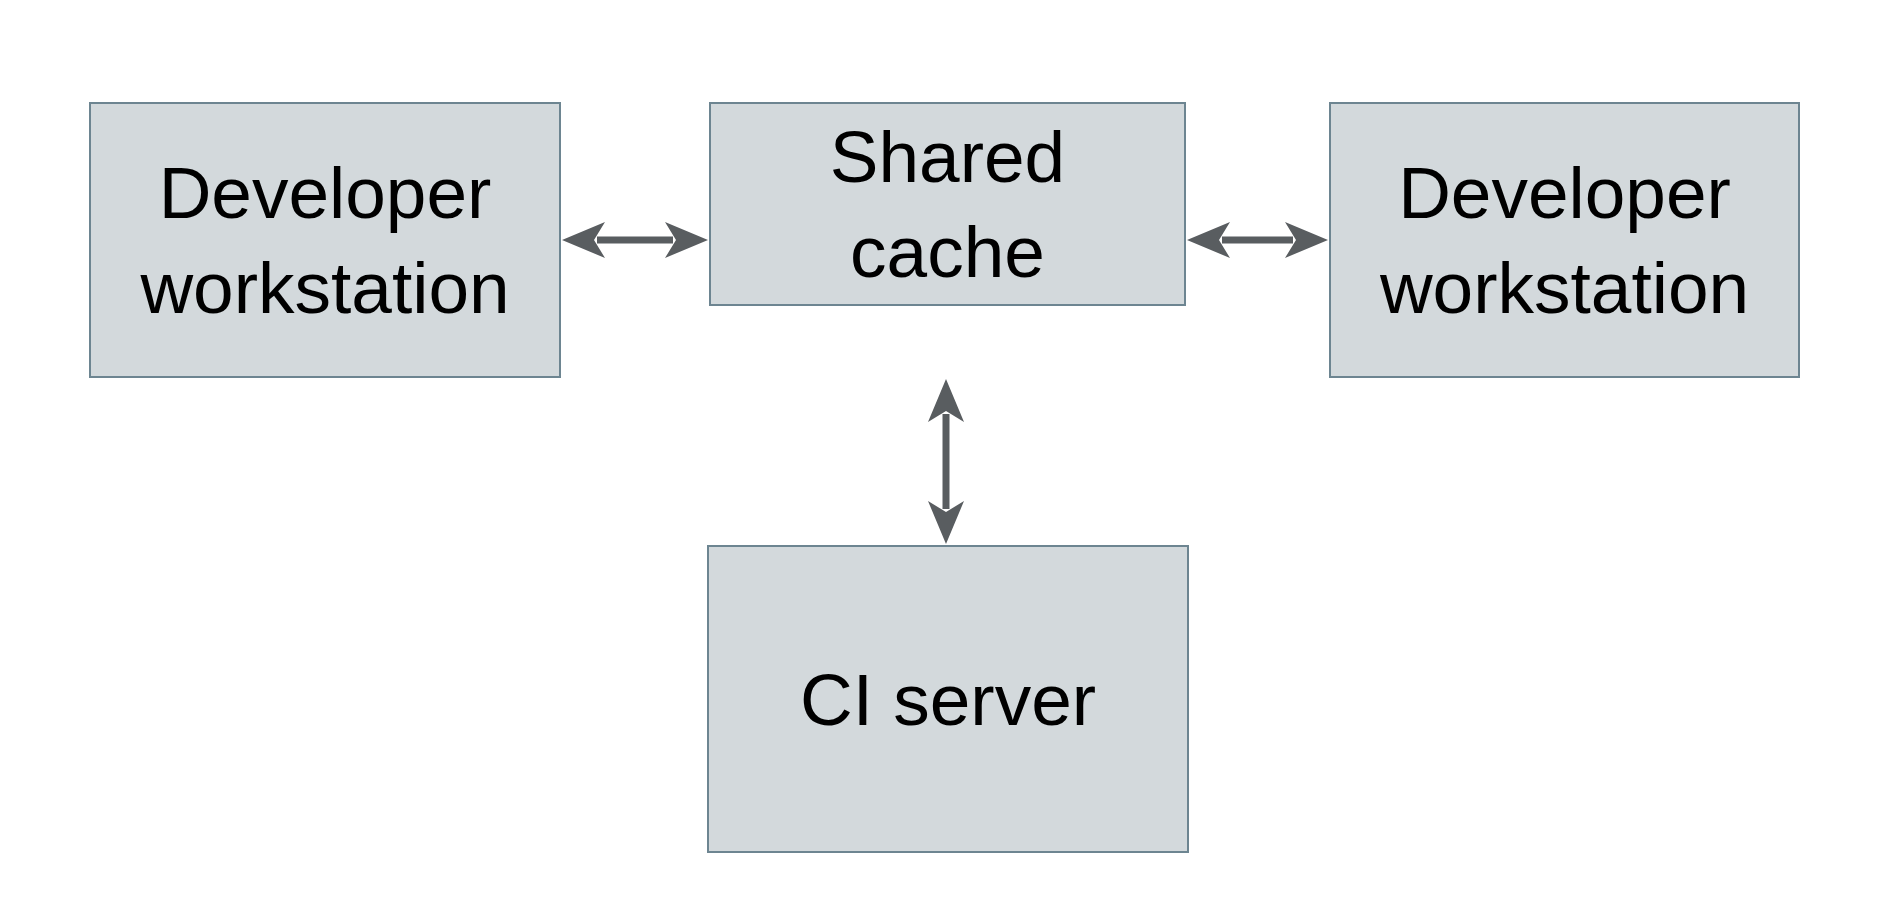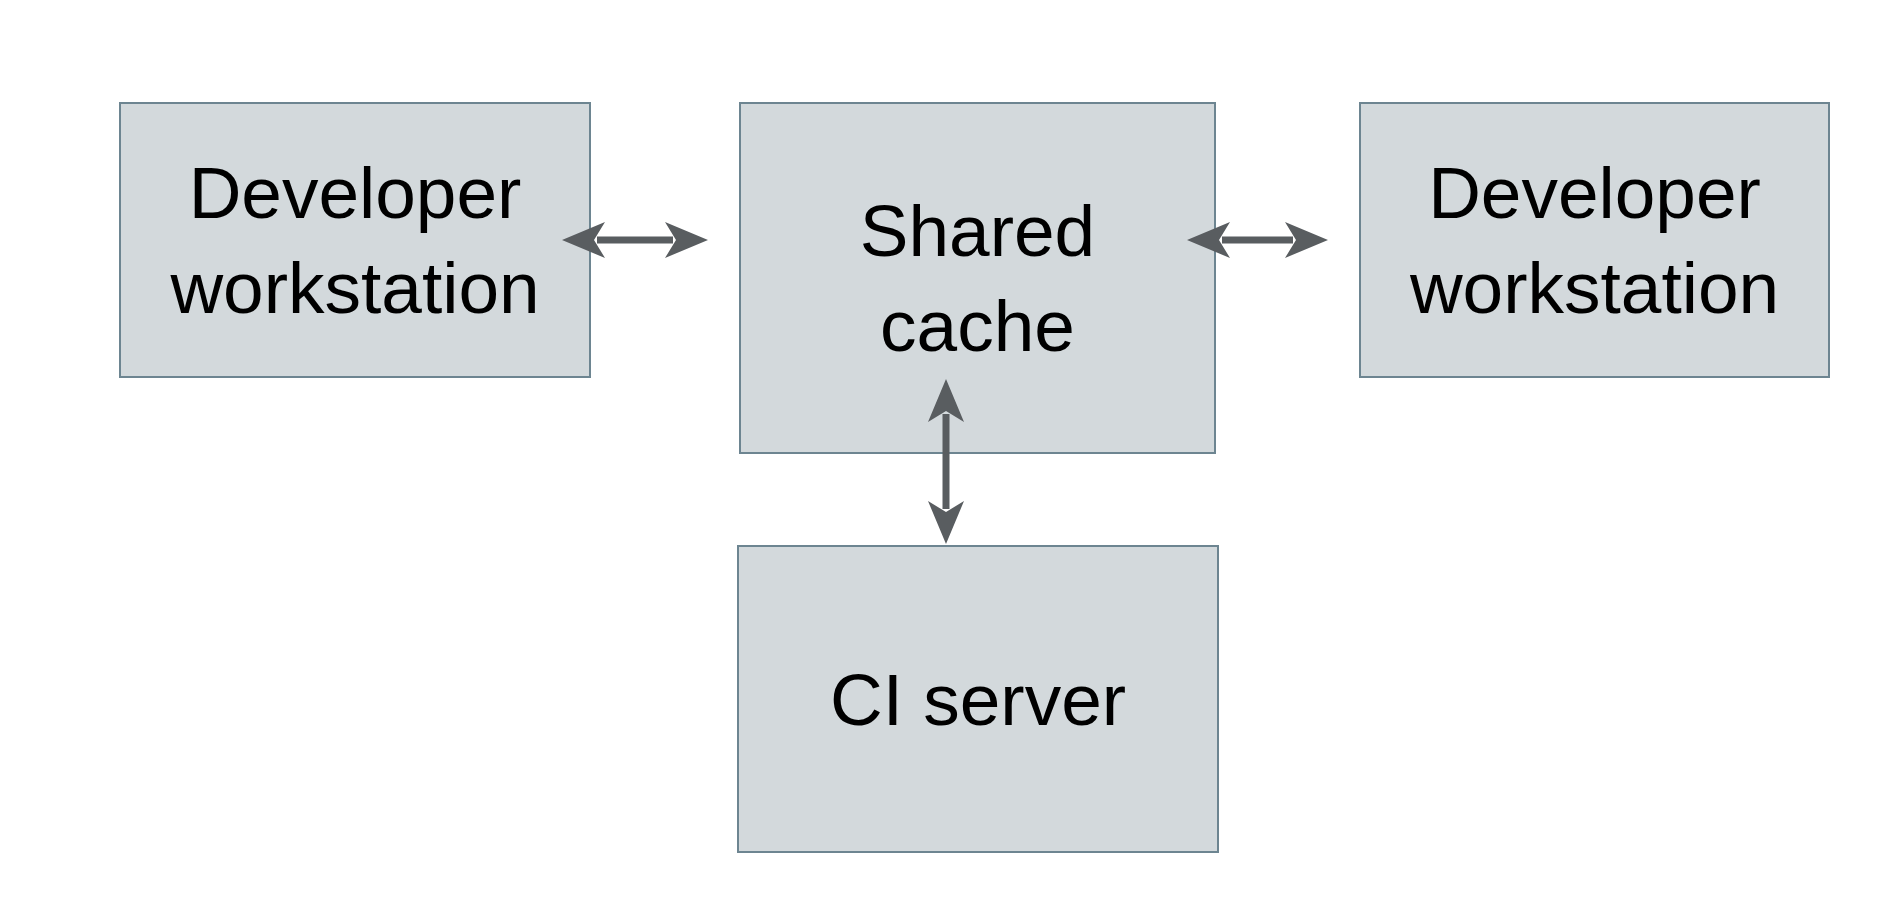--- a/index.html
+++ b/index.html
@@ -16,32 +16,31 @@
     font-family: "Liberation Sans", "DejaVu Sans", sans-serif;
   }
   .node {
     position: absolute;
     box-sizing: border-box;
     background: #d3d9dc;
     border: 2px solid #6d8591;
     display: flex;
     align-items: center;
     justify-content: center;
-    margin-left: 30px;
   }
   .node-label {
     color: #000000;
     font-size: 73px;
     line-height: 95px;
     text-align: center;
     white-space: pre-line;
     letter-spacing: 0px;
   }
   .node-left   { left: 89px;   top: 102px; width: 472px; height: 276px; }
-  .node-center { left: 709px;  top: 102px; width: 477px; height: 352px; justify-content: center; }
+  .node-center { left: 709px;  top: 102px; width: 477px; height: 204px; justify-content: center; }
   .node-right  { left: 1329px; top: 102px; width: 471px; height: 276px; }
   .node-bottom { left: 707px;  top: 545px; width: 482px; height: 308px; }
   .edge {
     position: absolute;
   }
   .edge-left-h  { left: 561px;  top: 208px; }
   .edge-right-h { left: 1186px; top: 208px; }
   .edge-v       { left: 914px;  top: 378px; }
   .edge polygon { fill: #595d60; stroke: none; }
   .edge line    { stroke: #595d60; stroke-width: 7; }

